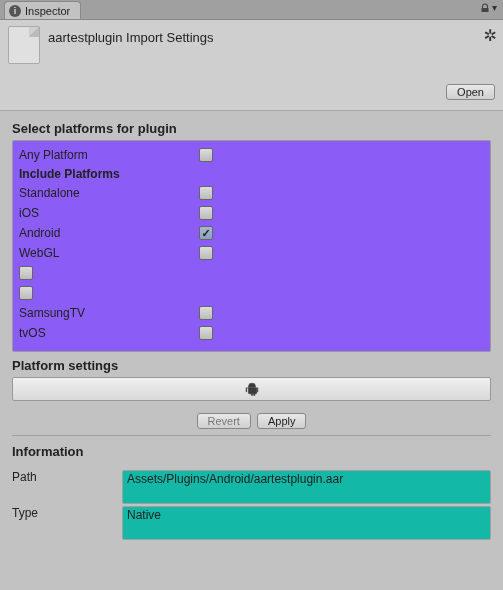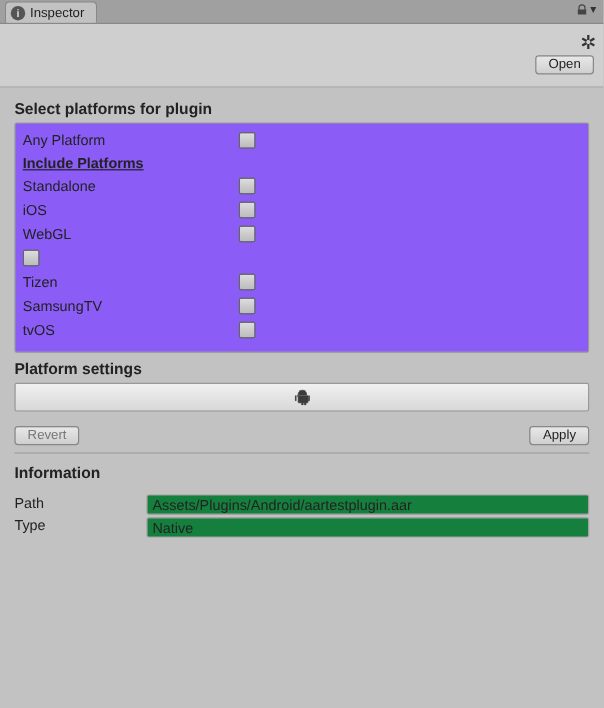--- a/index.html
+++ b/index.html
@@ -149,61 +149,60 @@
   .chk.checked::after {
     content: "✓";
     color: #222;
     font-size: 11px;
     font-weight: bold;
   }
   .subheader {
     font-weight: bold;
     font-size: 12px;
     padding: 2px 0;
-    text-decoration: underline;
   }
   .platform-settings-bar {
     margin-top: 4px;
     height: 24px;
     border: 1px solid #999;
     border-radius: 2px;
     background: linear-gradient(#f0f0f0,#d8d8d8);
     display: flex;
     align-items: center;
     justify-content: center;
   }
   .android-icon svg { display:block; }
   .button-row {
     display: flex;
-    justify-content: space-between;
+    justify-content: center;
     gap: 6px;
     padding: 6px 12px 4px 12px;
   }
   .separator {
     height: 1px;
     background: #a0a0a0;
     margin: 2px 12px;
   }
   .info-row {
     display: flex;
     align-items: flex-start;
     padding: 1px 12px;
   }
   .info-row .label {
     flex: 0 0 110px;
     font-size: 12px;
   }
   .info-field {
     flex: 1;
-    background: #15803d;
+    background: #14b8a6;
     border: 1px solid #a0a0a0;
     border-radius: 2px;
     padding: 1px 4px;
     font-size: 12px;
-    height: 17px;
+    height: 34px;
     line-height: 15px;
   }
 </style>
 </head>
 <body>
 
 <div class="tab-bar">
   <div class="tab">
     <span class="info-icon">i</span>
     <span>Inspector</span>
@@ -212,20 +211,24 @@
     <span class="lock-icon">
       <svg width="10" height="10" viewBox="0 0 10 10">
           <path d="M2 5V3.5a3 3 0 0 1 6 0V5h.5v4h-7V5H2zm1 0h4V3.5a2 2 0 0 0-4 0V5z" fill="#444"></path>
         </svg>
     </span>
     <span>▾</span>
   </div>
 </div>
 
 <div class="header">
+  <div class="header-row">
+    <div class="file-icon"></div>
+    <div class="header-title">aartestplugin Import Settings</div>
+  </div>
   <span class="gear-icon">✲</span>
   <div class="open-row">
     <button class="btn">Open</button>
   </div>
 </div>
 
 <div class="panel">
   <div class="section-title">Select platforms for plugin</div>
   <div class="box">
     <div class="row">
@@ -236,28 +239,31 @@
     <div id="platform-rows">
         <div class="row">
           <span class="label">Standalone</span>
           <span class="chk"></span>
         </div>
         <div class="row">
           <span class="label">iOS</span>
           <span class="chk"></span>
         </div>
         <div class="row">
+          <span class="label">Android</span>
+          <span class="chk checked"></span>
+        </div>
+        <div class="row">
           <span class="label">WebGL</span>
           <span class="chk"></span>
         </div>
         <div class="row">
           <span class="chk"></span>
         </div>
         <div class="row">
-          <span class="label">Tizen</span>
           <span class="chk"></span>
         </div>
         <div class="row">
           <span class="label">SamsungTV</span>
           <span class="chk"></span>
         </div>
         <div class="row">
           <span class="label">tvOS</span>
           <span class="chk"></span>
         </div>

